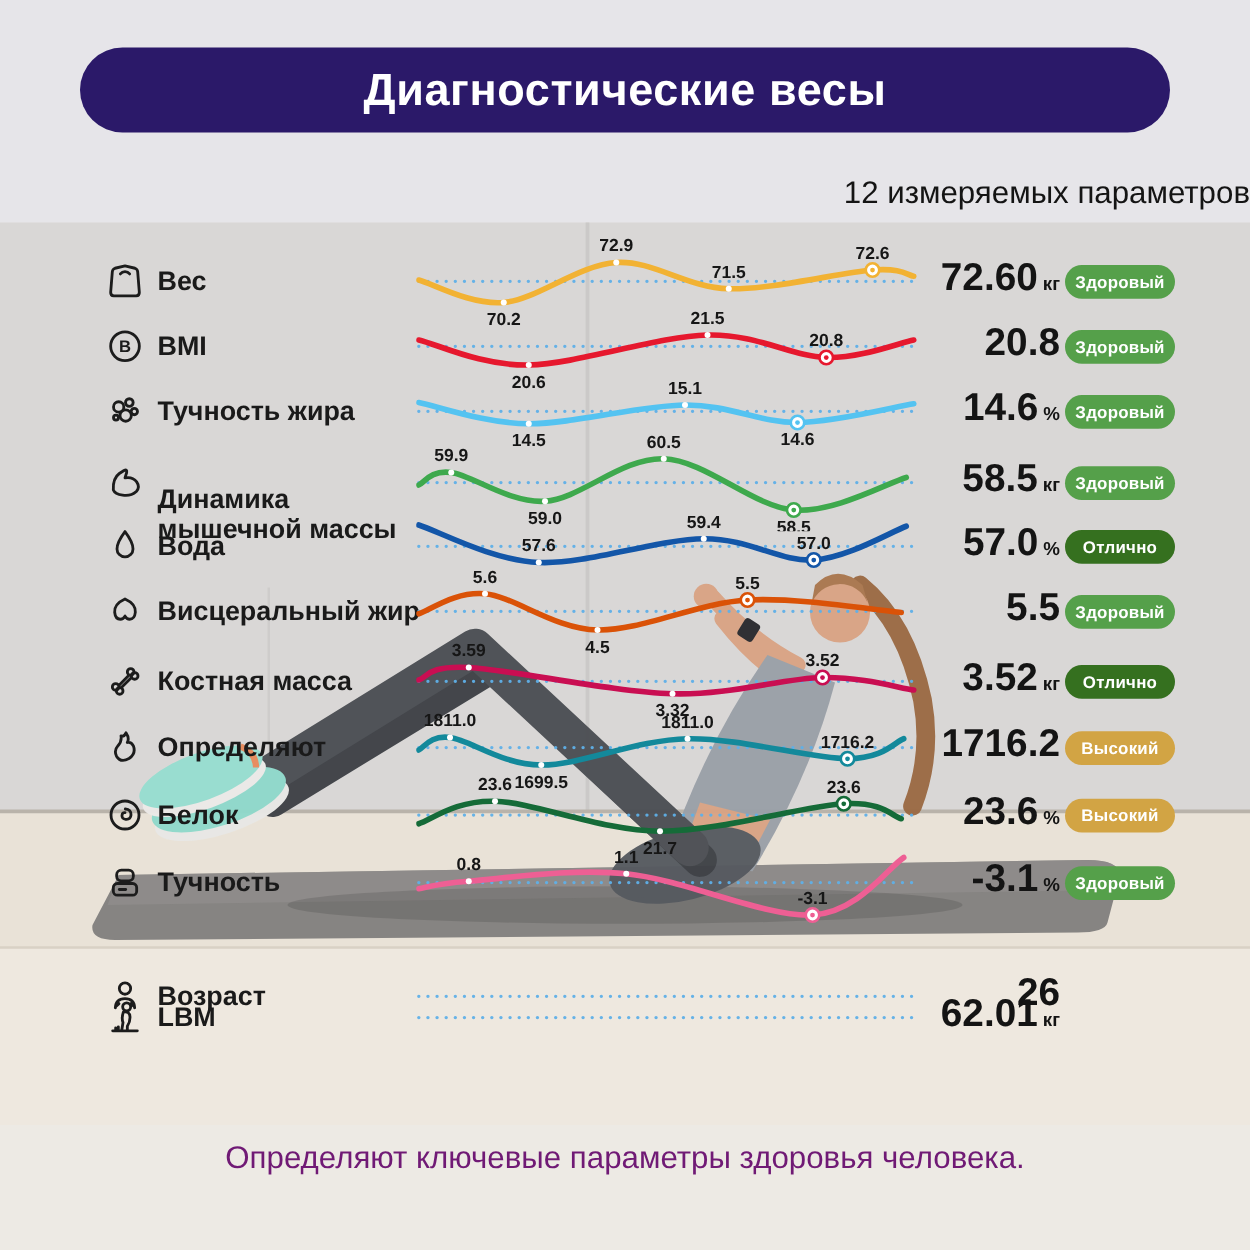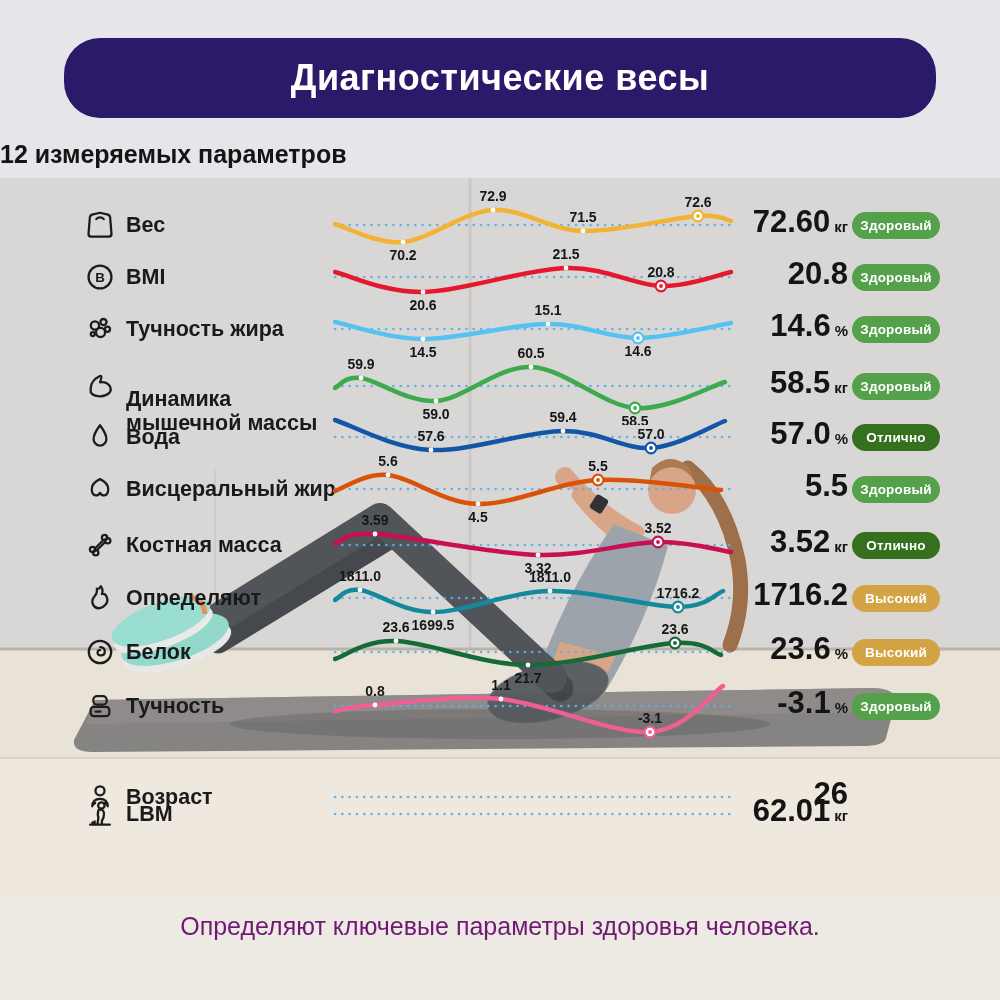--- a/index.html
+++ b/index.html
@@ -1,23 +1,23 @@
 <!DOCTYPE html>
 <html><head>
 <meta charset="utf-8">
 <style>
   html,body{margin:0;padding:0;background:#cfcfd3;}
   .canvas{position:relative;width:1000px;height:1000px;overflow:hidden;
     font-family:"Liberation Sans",sans-serif;background:#e6e5e9;}
   .scene{position:absolute;left:0;top:0;z-index:0;}
-  .banner{position:absolute;left:64px;right:64px;top:38px;height:80px;background:#2b1969;
+  .banner{position:absolute;left:64px;right:64px;top:38px;height:68px;background:#2b1969;
     border-radius:36px;display:flex;align-items:center;justify-content:center;z-index:3;text-align:center;}
   .banner-title{color:#ffffff;font-size:36px;font-weight:600;letter-spacing:.5px;}
-  .subtitle{position:absolute;top:140px;left:0;right:0;text-align:left;font-size:25px;
-    font-weight:700;color:#141414;z-index:3;}
+  .subtitle{position:absolute;top:140px;left:0;right:0;text-align:right;font-size:25px;
+    font-weight:400;color:#141414;z-index:3;}
   .footer{position:absolute;top:912px;left:0;right:0;text-align:center;font-size:25px;
     font-weight:500;color:#701a75;z-index:3;}
   #rows{position:absolute;left:0;top:0;width:1000px;height:1000px;z-index:2;}
   .row{position:absolute;left:0;width:1000px;height:78px;}
   .row-icon{position:absolute;left:84px;top:23px;width:32px;height:32px;}
   .row-icon svg{width:32px;height:32px;display:block;}
   .row-label{position:absolute;left:126px;top:27px;width:210px;font-size:21.5px;font-weight:600;
     color:#1a1a1a;line-height:24px;}
   .row-label.two{top:0;margin-top:40px;}
   .row-chart{position:absolute;left:333px;top:0;width:402px;height:78px;}

